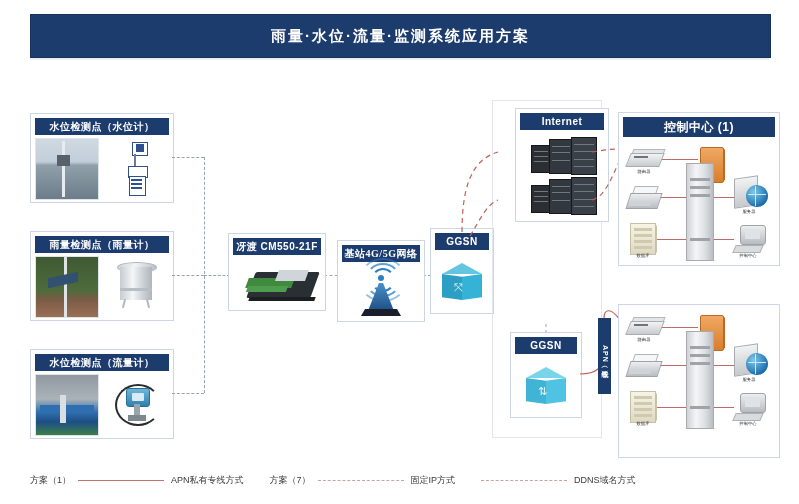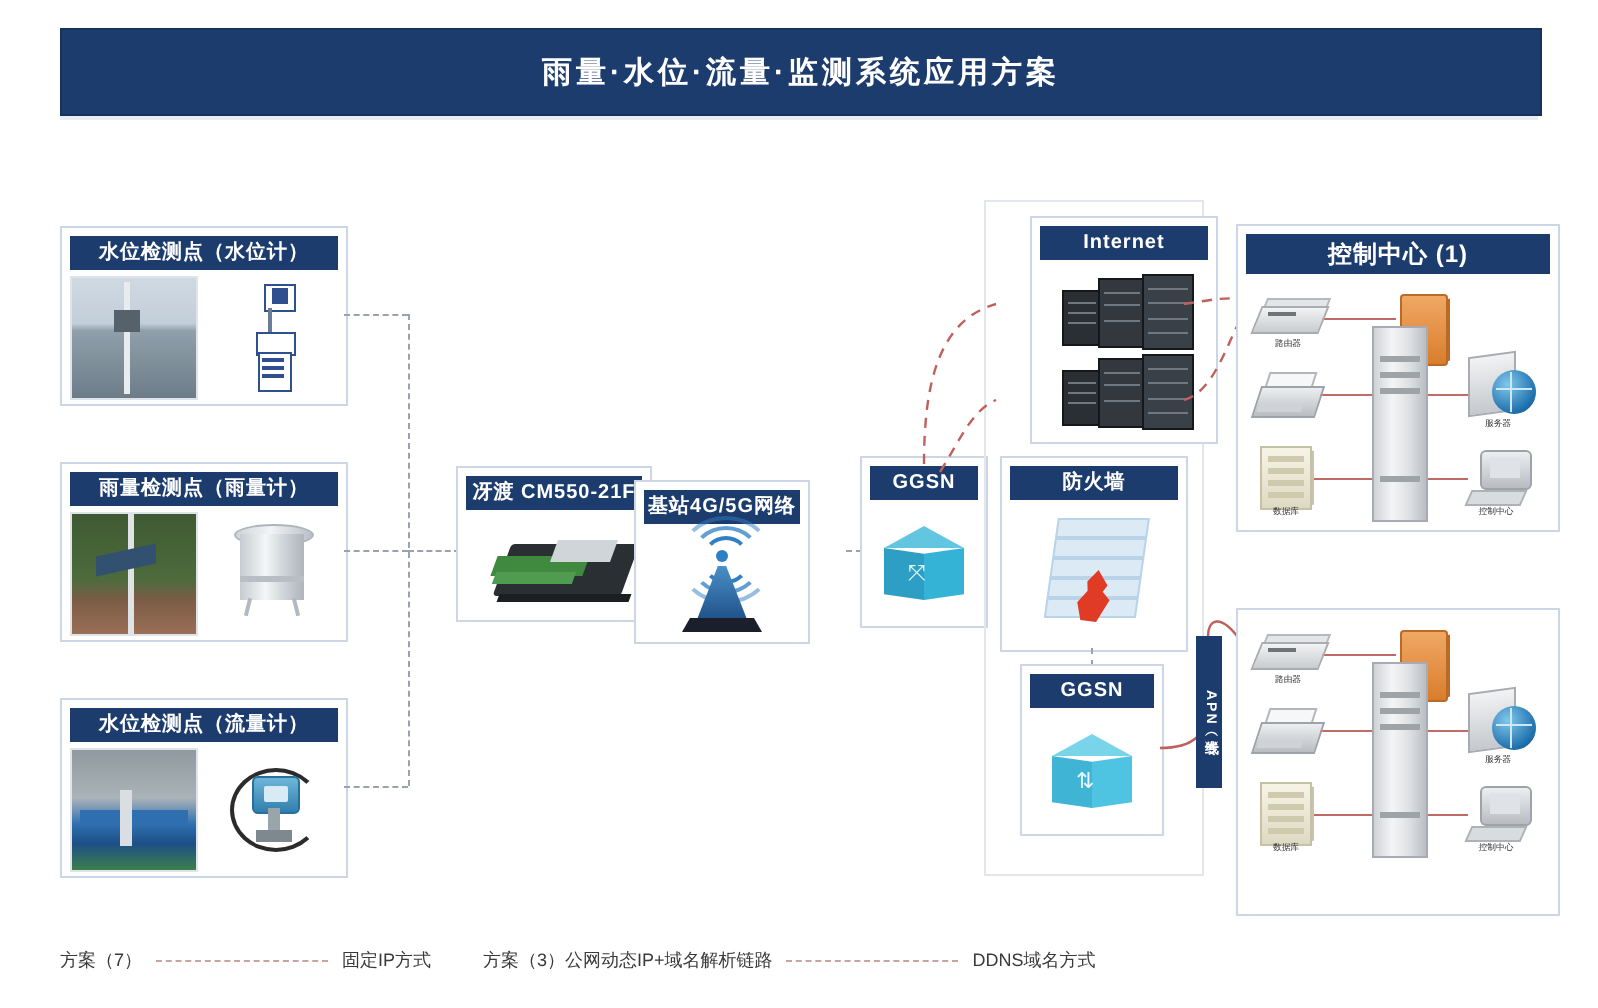--- a/index.html
+++ b/index.html
@@ -89,21 +89,21 @@
   .logger .card-bd{height:50px;margin:3px 4px 0 4px;position:relative;}
   .dl{position:absolute;left:8px;top:6px;width:78px;height:40px;}
   .dl .blk{position:absolute;left:10px;top:8px;width:64px;height:26px;background:#2a2f33;
      transform:skewX(-20deg);border-radius:2px;}
   .dl .grn{position:absolute;left:6px;top:14px;width:46px;height:10px;background:#3f8a3f;transform:skewX(-20deg);}
   .dl .grn2{position:absolute;left:6px;top:22px;width:40px;height:6px;background:#4f9b4f;transform:skewX(-20deg);}
   .dl .lcd{position:absolute;left:36px;top:6px;width:30px;height:11px;background:#cfd5d8;transform:skewX(-20deg);}
   .dl .foot{position:absolute;left:8px;top:33px;width:66px;height:4px;background:#1b1f22;transform:skewX(-20deg);}
 
   
-  .tower{left:317px;top:240px;width:86px;height:80px;}
+  .tower{left:337px;top:240px;width:86px;height:80px;font-family:Liberation Serif, serif;}
   .tower .card-bd{height:54px;margin:3px 4px 0 4px;position:relative;}
   .twr{position:absolute;left:50%;transform:translateX(-50%);top:2px;width:60px;height:50px;}
   .twr .tri{position:absolute;left:17px;top:16px;width:26px;height:28px;
      background:linear-gradient(#4a8fc7,#1d4f86);
      clip-path:polygon(42% 0,58% 0,100% 100%,0 100%);}
   .twr .base{position:absolute;left:10px;top:42px;width:40px;height:7px;background:#1a1f2b;
      clip-path:polygon(10% 0,90% 0,100% 100%,0 100%);}
   .twr .dot{position:absolute;left:27px;top:8px;width:6px;height:6px;border-radius:50%;background:#2f7fc4;}
   .twr .wave{position:absolute;border:2px solid #2f7fc4;border-radius:50%;
      border-right-color:transparent;border-left-color:transparent;}
@@ -381,33 +381,20 @@
         <div class="rack big">
             <i style="top:6px"></i>
             <i style="top:13px"></i>
             <i style="top:21px"></i>
             <i style="top:28px"></i>
           </div>
       </div>
     </div>
   </div>
 
-  <div class="card fw">
-    <div class="card-hd">防火墙</div>
-    <div class="card-bd">
-      <div class="wall">
-        <div class="br" style="top:0"></div>
-          <div class="br" style="top:10px"></div>
-        <div class="br" style="top:20px"></div>
-          <div class="br" style="top:30px"></div>
-        <div class="br" style="top:40px"></div>
-        <div class="flame"></div>
-      </div>
-    </div>
-  </div>
 
   <svg style="position:absolute;left:0;top:0;width:799px;height:504px;pointer-events:none;">
     <path d="M462,232 C462,190 470,160 498,152" stroke="#c0605c" stroke-width="1.2" fill="none" stroke-dasharray="5,4"></path>
     <path d="M470,236 C480,220 486,205 498,200" stroke="#c0605c" stroke-width="1.2" fill="none" stroke-dasharray="5,4"></path>
     <path d="M592,152 C606,150 614,148 622,150" stroke="#c0605c" stroke-width="1.2" fill="none" stroke-dasharray="5,4"></path>
     <path d="M592,200 C606,196 612,176 620,160" stroke="#c0605c" stroke-width="1.2" fill="none" stroke-dasharray="5,4"></path>
     <path d="M546,324 L546,332" stroke="#9aa3ad" stroke-width="1" fill="none" stroke-dasharray="3,3"></path>
     <path d="M580,374 C596,374 604,368 604,352" stroke="#c0605c" stroke-width="1.2" fill="none"></path>
     <path d="M604,318 C604,310 610,306 620,320" stroke="#c0605c" stroke-width="1.2" fill="none"></path>
   </svg>
@@ -532,24 +519,28 @@
       <div class="ic ic-pc" style="left:110px;top:84px;">
         <div class="mon"></div>
           <div class="kb"></div>
       </div>
       <div class="nodelbl" style="left:104px;top:112px;">控制中心</div>
     </div>
   </div>
 
   <div class="legend">
     <div class="lg-item">
+      <span class="lg-text">方案（1）</span>
+      <span class="lg-line"></span>
+      <span class="lg-text">APN私有专线方式</span>
+    </div>
+    <div class="lg-item">
       <span class="lg-text">方案（7）</span>
       <span class="lg-line dashed"></span>
       <span class="lg-text">固定IP方式</span>
     </div>
     <div class="lg-item">
-      <span class="lg-text">方案（3）公网动态IP+域名解析链路</span>
       <span class="lg-line dashed"></span>
       <span class="lg-text">DDNS域名方式</span>
     </div>
   </div>
 
 </div>
 
 </body></html>

